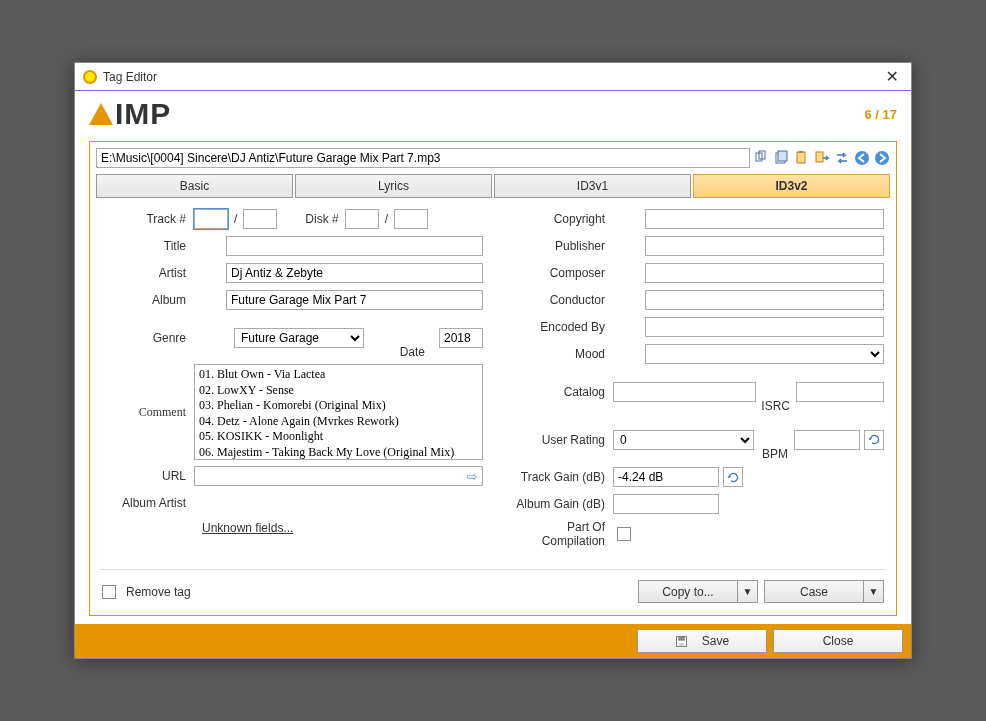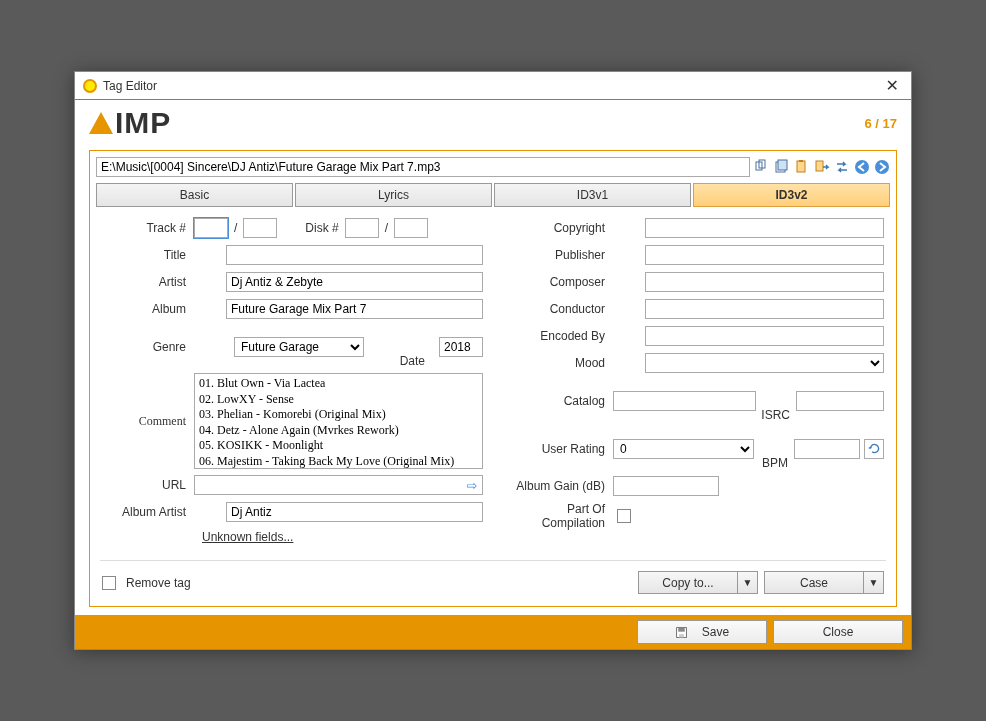--- a/index.html
+++ b/index.html
@@ -371,21 +371,20 @@
         </div>
         <div class="row">
           <span class="lbl">URL</span>
           <div class="url-wrap">
             <input type="text" value="" style="">
             <span class="url-arrow">⇨</span>
           </div>
         </div>
         <div class="row">
           <span class="lbl">Album Artist</span>
-          <input type="text" class="inp" value="Dj Antiz" style="">
         </div>
         <a class="link">Unknown fields...</a>
       </div>
 
       <div class="col">
         <div class="row">
           <span class="lbl-r">Copyright</span>
           <input type="text" class="inp" value="" style="">
         </div>
         <div class="row">
@@ -412,20 +411,29 @@
           <span class="lbl-r">Catalog</span>
           <input type="text" class="inp-sm2" style="flex: 1 1 0%;" value="">
           <span class="small-lbl">ISRC</span>
           <input type="text" style="width: 88px;" value="">
         </div>
         <div class="row">
           <span class="lbl-r">User Rating</span>
           <select class="inp-sm2" style="flex:1"><option>0</option></select>
           <span class="small-lbl">BPM</span>
           <input type="text" style="width: 66px;" value="">
+          <span class="refresh-btn">
+            <svg viewBox="0 0 16 16">
+                <path d="M3 8 a5 5 0 1 1 2 4 M3 8 l-2 -1 m2 1 l1 -2" fill="none" stroke="#3c78b8" stroke-width="1.6"></path>
+              </svg>
+          </span>
+        </div>
+        <div class="row">
+          <span class="lbl-r">Track Gain (dB)</span>
+          <input type="text" style="width: 106px;" value="-4.24 dB">
           <span class="refresh-btn">
             <svg viewBox="0 0 16 16">
                 <path d="M3 8 a5 5 0 1 1 2 4 M3 8 l-2 -1 m2 1 l1 -2" fill="none" stroke="#3c78b8" stroke-width="1.6"></path>
               </svg>
           </span>
         </div>
         <div class="row">
           <span class="lbl-r">Album Gain (dB)</span>
           <input type="text" style="width: 106px;" value="">
         </div>

